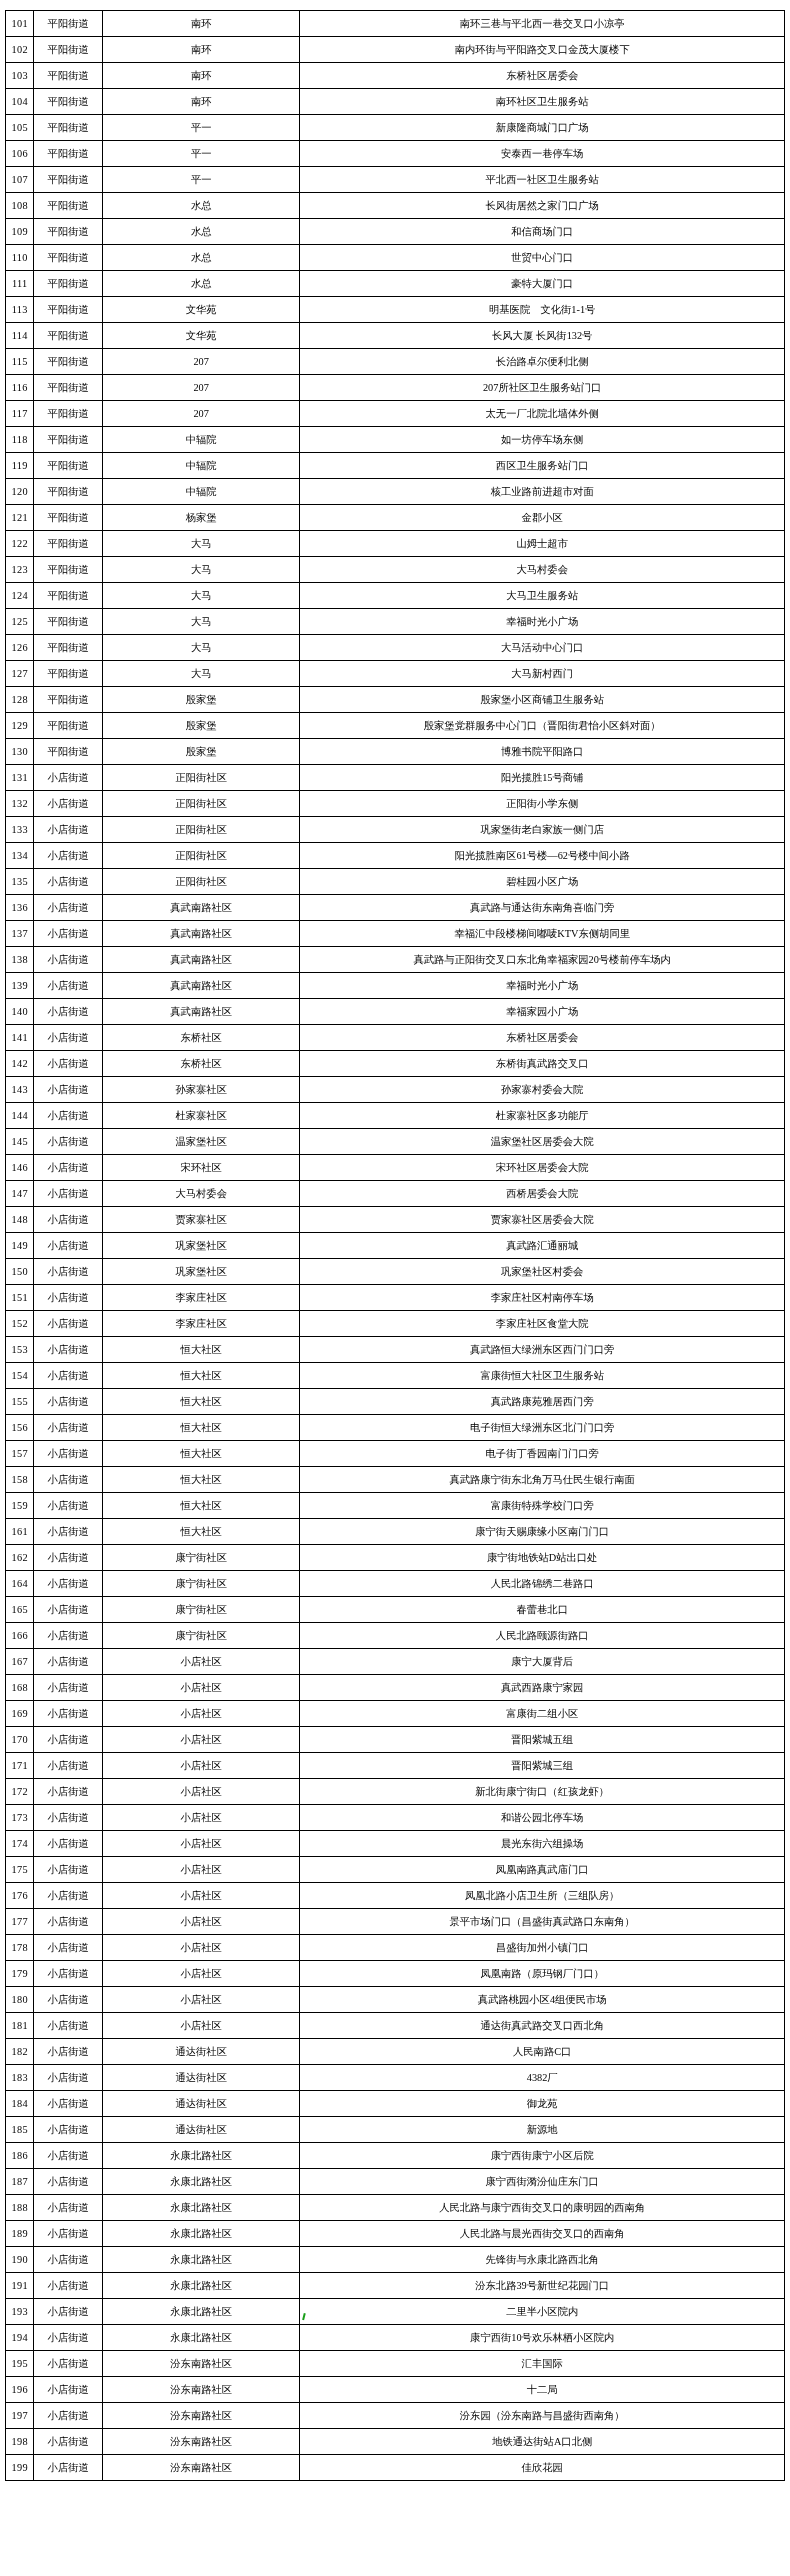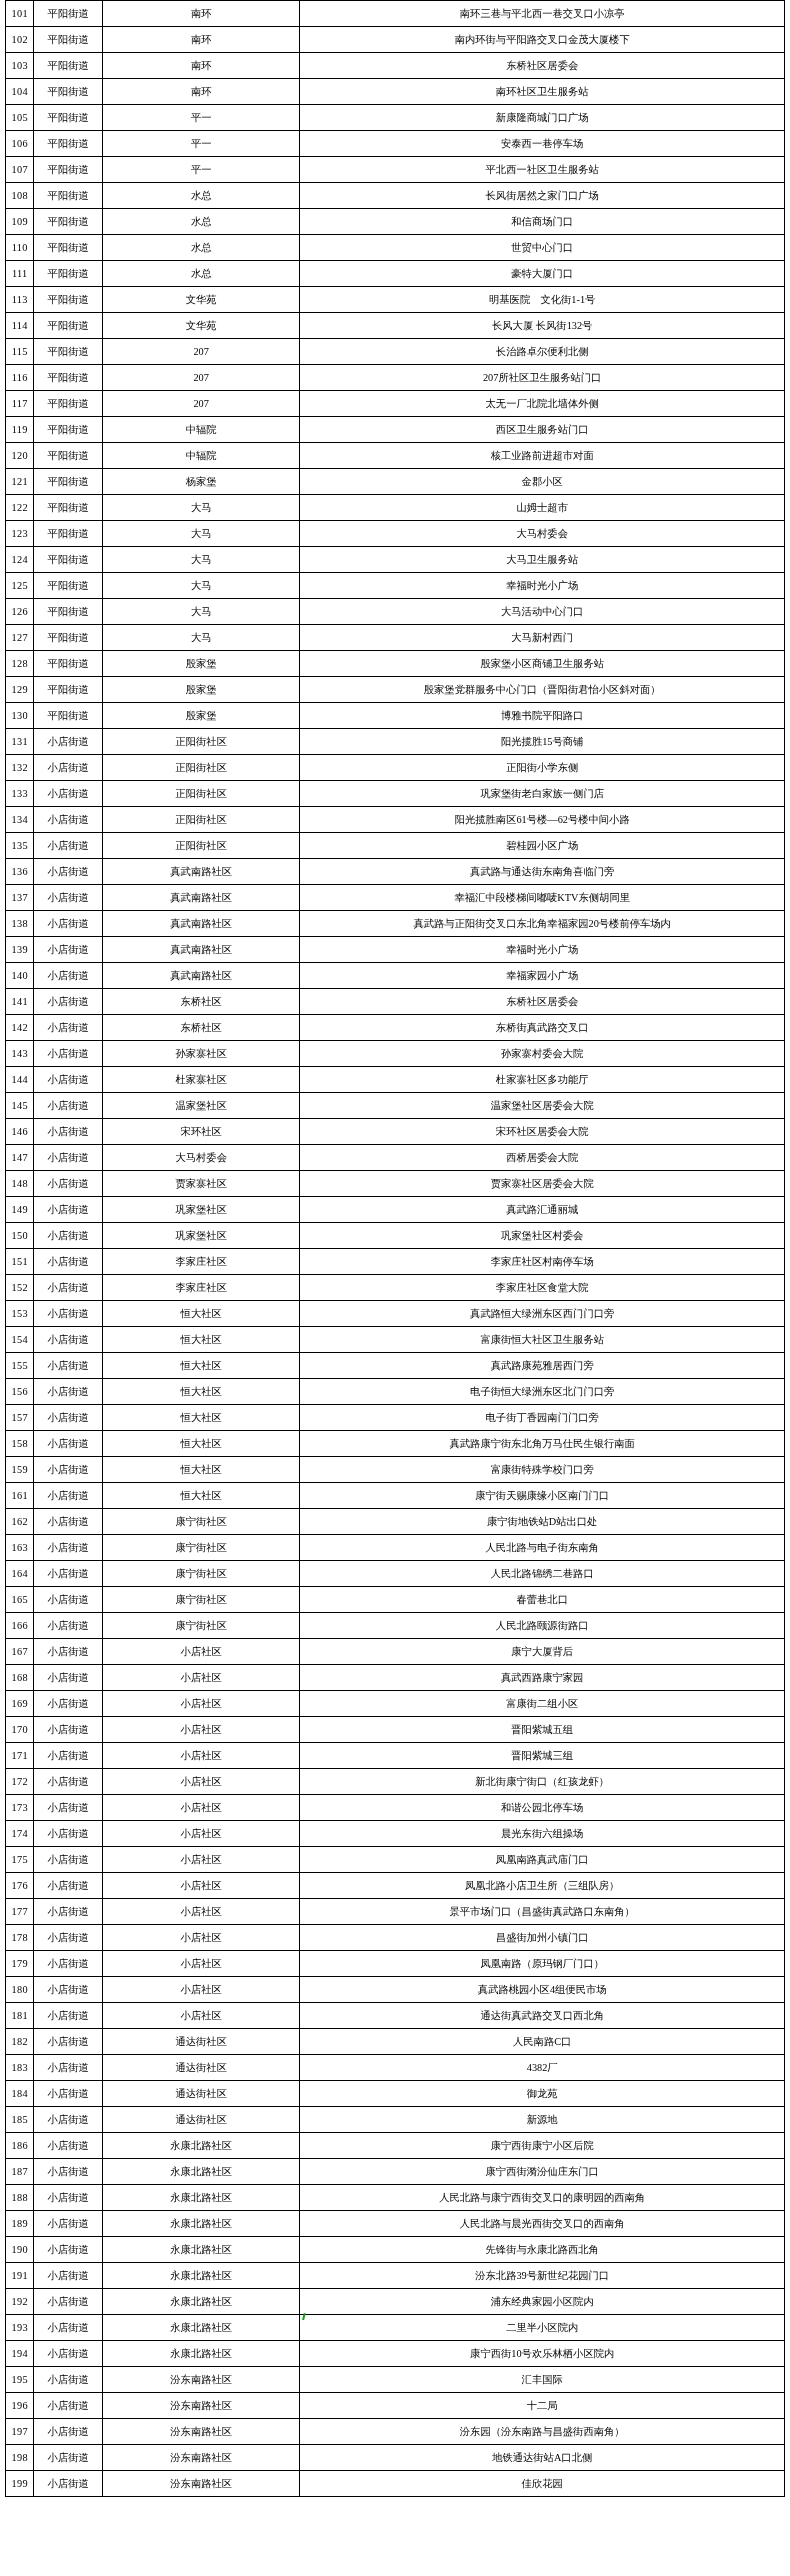--- a/index.html
+++ b/index.html
@@ -14,21 +14,21 @@
     font-family: "Liberation Serif", "DejaVu Serif", serif;
     color: #000;
   }
   .page {
     position: absolute;
     inset: 0;
   }
   table.sampling {
     position: absolute;
     left: 5.2px;
-    top: 0;
+    top: 10px;
     border-collapse: collapse;
     table-layout: fixed;
     border-radius: 22px;
   }
   table.sampling td {
     border: 1px solid #000;
     height: 25px;          
     text-align: center;
     vertical-align: middle;
     font-size: 10.3px;
@@ -150,20 +150,26 @@
           <td>207</td>
           <td>207所社区卫生服务站门口</td>
         </tr>
         <tr>
           <td class="c-num">117</td>
           <td>平阳街道</td>
           <td>207</td>
           <td>太无一厂北院北墙体外侧</td>
         </tr>
         <tr>
+          <td class="c-num">118</td>
+          <td>平阳街道</td>
+          <td>中辐院</td>
+          <td>如一坊停车场东侧</td>
+        </tr>
+        <tr>
           <td class="c-num">119</td>
           <td>平阳街道</td>
           <td>中辐院</td>
           <td>西区卫生服务站门口</td>
         </tr>
         <tr>
           <td class="c-num">120</td>
           <td>平阳街道</td>
           <td>中辐院</td>
           <td>核工业路前进超市对面</td>
@@ -408,26 +414,20 @@
           <td>恒大社区</td>
           <td>康宁街天赐康缘小区南门门口</td>
         </tr>
         <tr>
           <td class="c-num">162</td>
           <td>小店街道</td>
           <td>康宁街社区</td>
           <td>康宁街地铁站D站出口处</td>
         </tr>
         <tr>
-          <td class="c-num">163</td>
-          <td>小店街道</td>
-          <td>康宁街社区</td>
-          <td>人民北路与电子街东南角</td>
-        </tr>
-        <tr>
           <td class="c-num">164</td>
           <td>小店街道</td>
           <td>康宁街社区</td>
           <td>人民北路锦绣二巷路口</td>
         </tr>
         <tr>
           <td class="c-num">165</td>
           <td>小店街道</td>
           <td>康宁街社区</td>
           <td>春蕾巷北口</td>
@@ -580,26 +580,20 @@
           <td class="c-num">190</td>
           <td>小店街道</td>
           <td>永康北路社区</td>
           <td>先锋街与永康北路西北角</td>
         </tr>
         <tr>
           <td class="c-num">191</td>
           <td>小店街道</td>
           <td>永康北路社区</td>
           <td>汾东北路39号新世纪花园门口</td>
-        </tr>
-        <tr>
-          <td class="c-num">192</td>
-          <td>小店街道</td>
-          <td>永康北路社区</td>
-          <td>浦东经典家园小区院内</td>
         </tr>
         <tr>
           <td class="c-num">193</td>
           <td>小店街道</td>
           <td>永康北路社区</td>
           <td>二里半小区院内</td>
         </tr>
         <tr>
           <td class="c-num">194</td>
           <td>小店街道</td>

